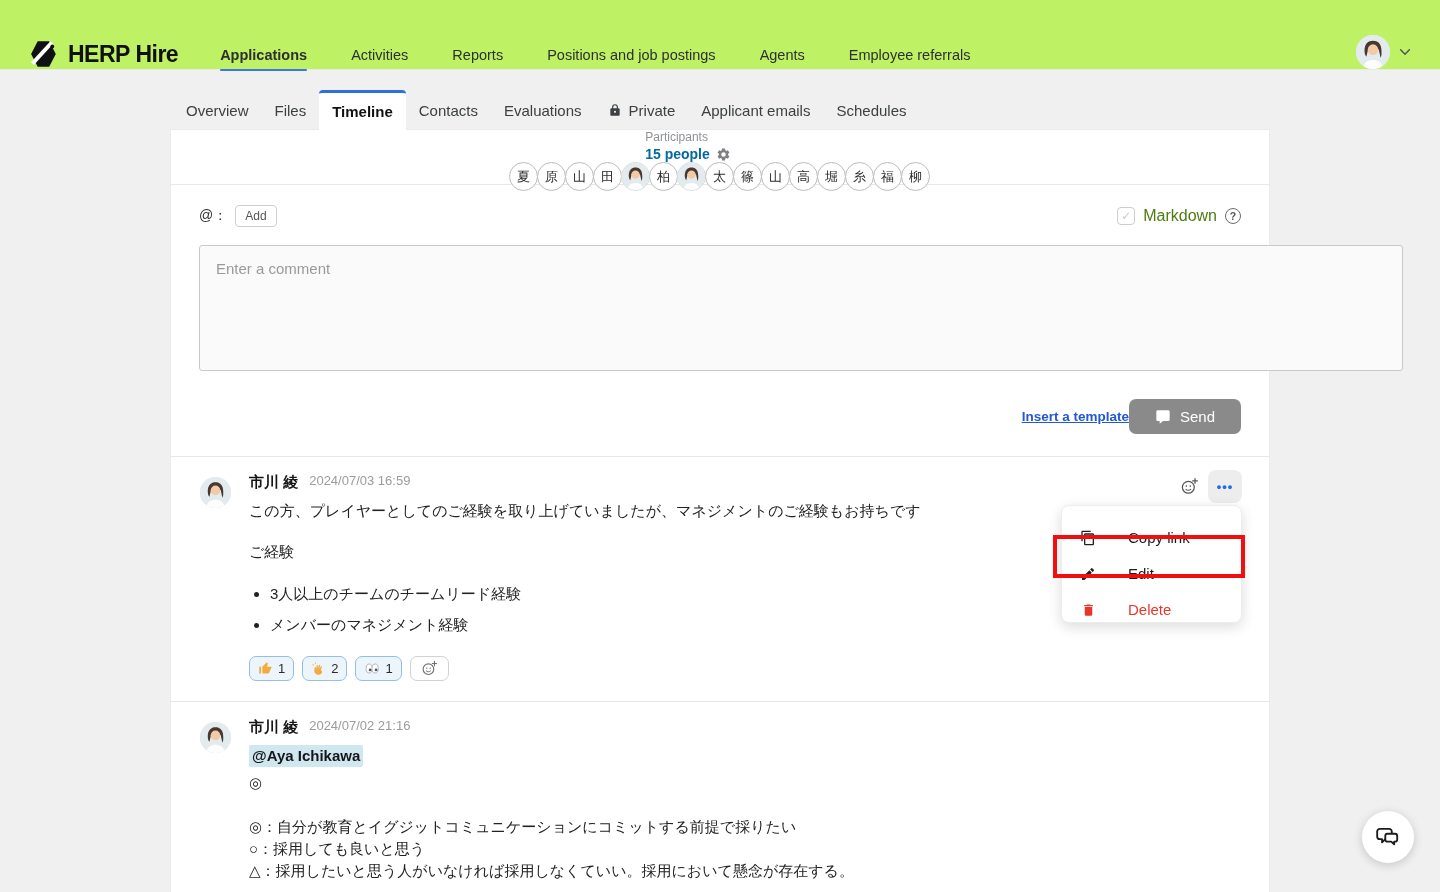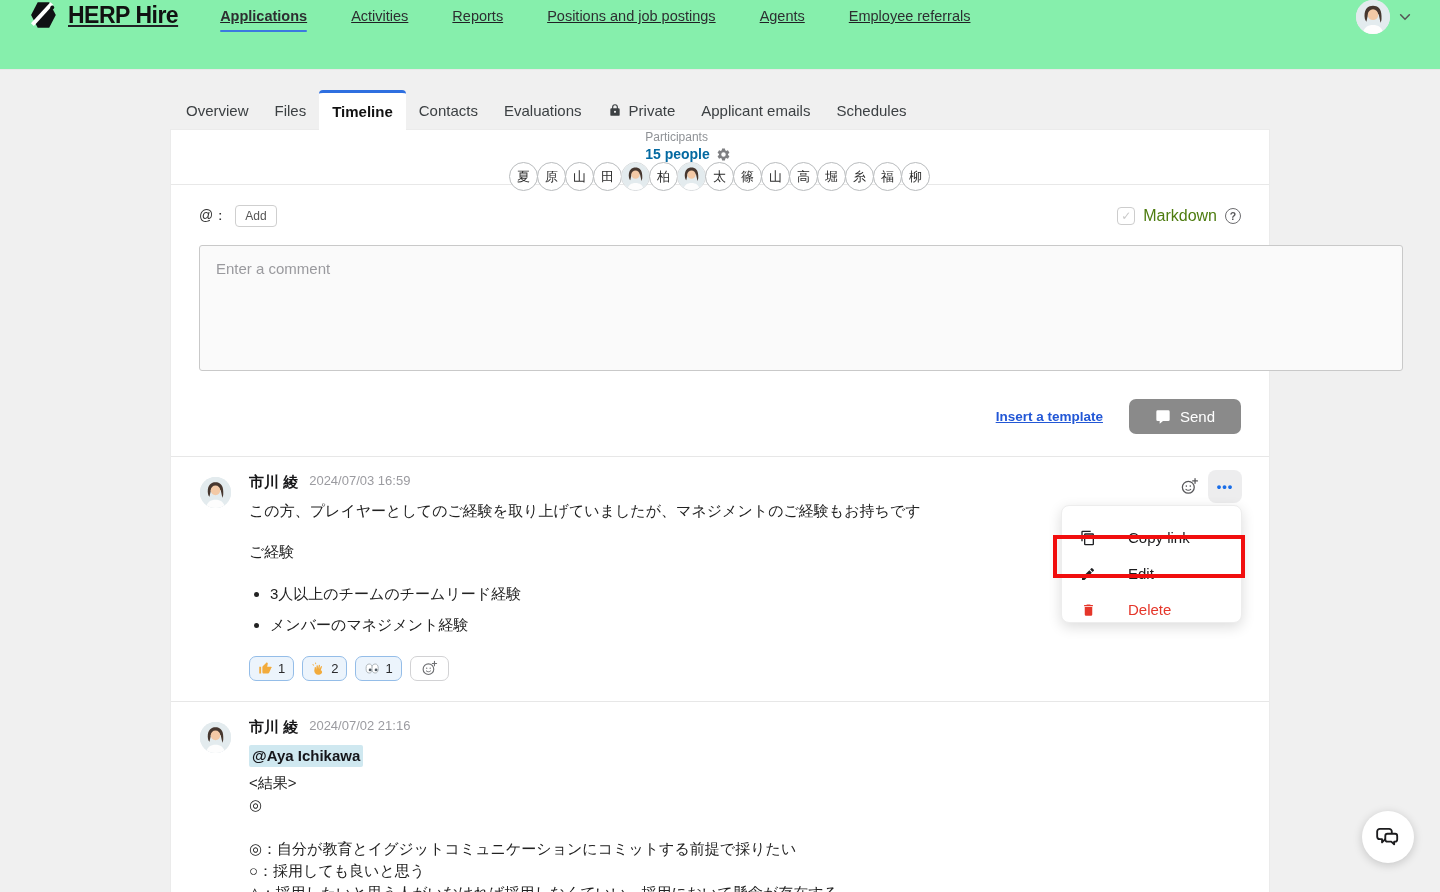--- a/index.html
+++ b/index.html
@@ -1,21 +1,21 @@
 <!DOCTYPE html>
 <html><head>
 <meta charset="utf-8">
 <style>
   * { margin:0; padding:0; box-sizing:border-box; }
   html,body { width:1440px; height:892px; overflow:hidden; }
   body { font-family:"Liberation Sans","DejaVu Sans",sans-serif; background:#f0f0f0; color:#202124; position:relative; }
 
   
-  .navbar { position:absolute; left:0; top:0; width:1440px; height:70px; background:#86efac;
-            border-bottom:1px solid #e9e9e9; display:flex; align-items:flex-start; padding:0 28px; z-index:10;text-decoration:underline; }
+  .navbar { position:absolute; left:0; top:0; width:1440px; height:70px; background:#bef264;
+            border-bottom:1px solid #e9e9e9; display:flex; align-items:flex-end; padding:0 28px; z-index:10; }
   .logo { display:flex; align-items:center; gap:10px; margin-right:42px; cursor:pointer; }
   .logo-text { font-size:23px; font-weight:700; letter-spacing:-0.5px; color:#111; }
   .main-nav { display:flex; align-items:center; gap:44px; flex:1; }
   .nav-item { font-size:14.5px; color:#2d2f31; text-decoration:none; padding:8px 0 6px; cursor:pointer; position:relative; }
   .nav-item.active { font-weight:700; }
   .nav-item.active::after { content:""; position:absolute; left:0; right:0; bottom:-2px; height:2px; background:#3b79e0; border-radius:2px; }
   .user-menu { display:flex; align-items:center; gap:8px; cursor:pointer; }
   .avatar-photo { display:inline-block; border-radius:50%; overflow:hidden; background:#dfe7ea; flex:none; }
   .avatar-photo svg { display:block; }
 
@@ -47,21 +47,21 @@
   .add-btn { font-size:12px; color:#555; background:#fff; border:1px solid #cfcfcf; border-radius:4px; padding:3px 9px; cursor:pointer; }
   .markdown-toggle { display:flex; align-items:center; gap:8px; }
   .checkbox { width:18px; height:18px; border:1.5px solid #cdcdcd; border-radius:4px; color:#c9c9c9;
               font-size:12px; display:flex; align-items:center; justify-content:center; cursor:pointer; }
   .markdown-label { font-size:16px; color:#4d7c0f; }
   .help-circle { width:16px; height:16px; border:1.4px solid #6d6d70; border-radius:50%; color:#58585a;
                  font-size:10.5px; font-weight:700; display:flex; align-items:center; justify-content:center; cursor:pointer; }
   .comment-textarea { width:1204px; height:126px; background:#fafafa; border:1px solid #c9c9c9; border-radius:3px;
                       resize:none; padding:14px 16px; font-size:15px; font-family:inherit; color:#333; }
   .comment-textarea::placeholder { color:#9a9a9e; }
-  .composer-actions { display:flex; align-items:center; justify-content:flex-end; gap:26px; margin-top:24px; }
+  .composer-actions { display:flex; align-items:center; justify-content:flex-end; margin-top:24px; }
   .template-link { font-size:13.5px; font-weight:700; color:#2257d6; text-decoration:underline; cursor:pointer; }
   .send-btn { display:flex; align-items:center; gap:9px; background:#8a8a8a; color:#fff; border:none; border-radius:7px;
               padding:9px 26px; font-size:15px; font-family:inherit; cursor:pointer; }
 
   .divider { height:1px; background:#e7e7e7; }
 
   
   .comment { position:relative; padding:16px 28px 20px; }
   .comment-avatar { position:absolute; left:29px; top:20px; }
   .comment-main { margin-left:50px; }
@@ -322,21 +322,20 @@
             <path d="M7 36c1.2-7 5.5-9.5 11-9.5S28 29 29 36z" fill="#fdfdfd"></path>
           </svg>
       </span>
       <div class="comment-main">
         <div class="comment-head">
           <span class="comment-author">市川 綾</span>
           <span class="comment-ts">2024/07/02 21:16</span>
         </div>
         <div class="comment-body">
           <span class="mention">@Aya Ichikawa</span>
-          <div class="line">&lt;結果&gt;</div>
           <div class="line">◎</div>
           <div class="line"></div>
           <div class="line">◎：自分が教育とイグジットコミュニケーションにコミットする前提で採りたい</div>
           <div class="line">○：採用しても良いと思う</div>
           <div class="line">△：採用したいと思う人がいなければ採用しなくていい。採用において懸念が存在する。</div>
         </div>
       </div>
     </article>
 
   </section>

